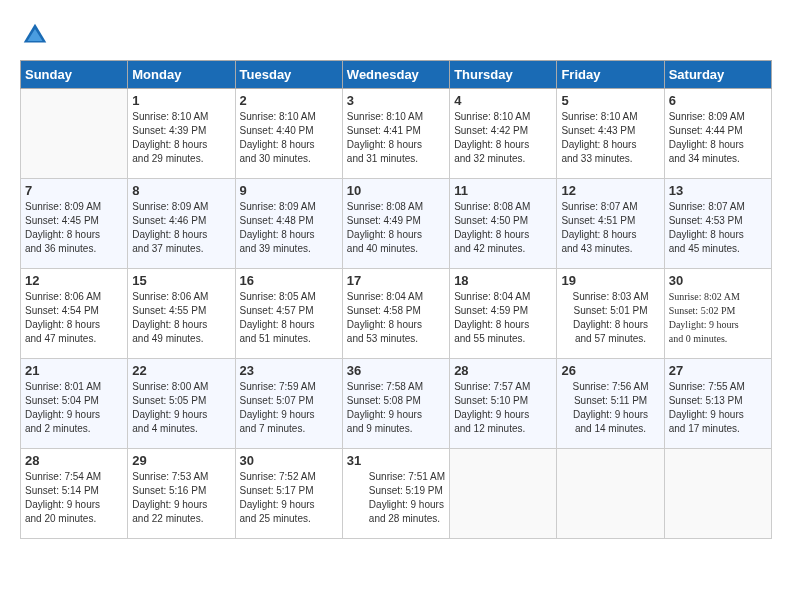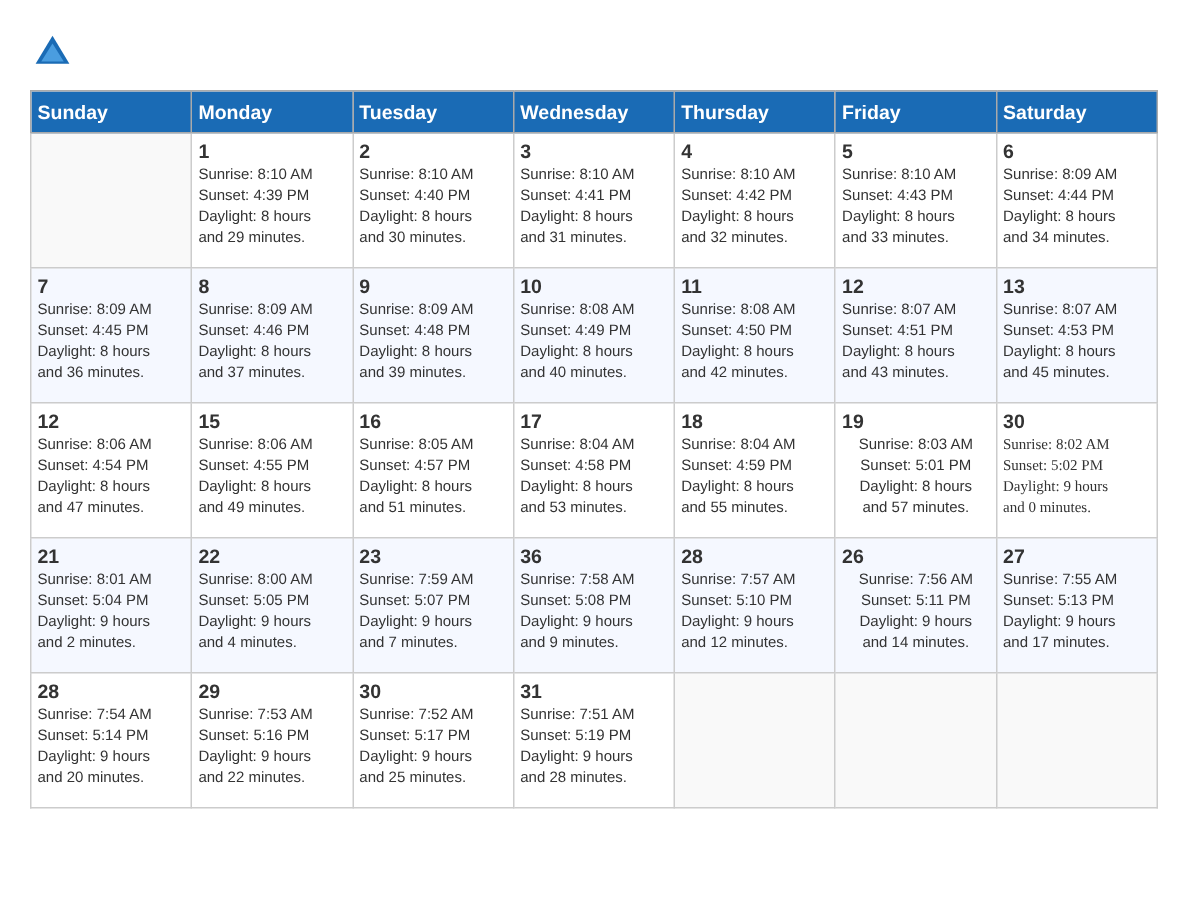--- a/index.html
+++ b/index.html
@@ -335,21 +335,21 @@
         </td>
         <td>
           <div class="day-number">30</div>
           <div class="day-info" style="white-space: pre-line;">Sunrise: 7:52 AM
 Sunset: 5:17 PM
 Daylight: 9 hours
 and 25 minutes.</div>
         </td>
         <td>
           <div class="day-number">31</div>
-          <div class="day-info" style="white-space: pre-line;">Sunrise: 7:51 AM
+          <div class="day-info" style="white-space: pre-line; margin-left: 22px;">Sunrise: 7:51 AM
 Sunset: 5:19 PM
 Daylight: 9 hours
 and 28 minutes.</div>
         </td>
         <td class="empty"></td>
         <td class="empty"></td>
         <td class="empty"></td>
       </tr>
     </tbody>
 </table>

